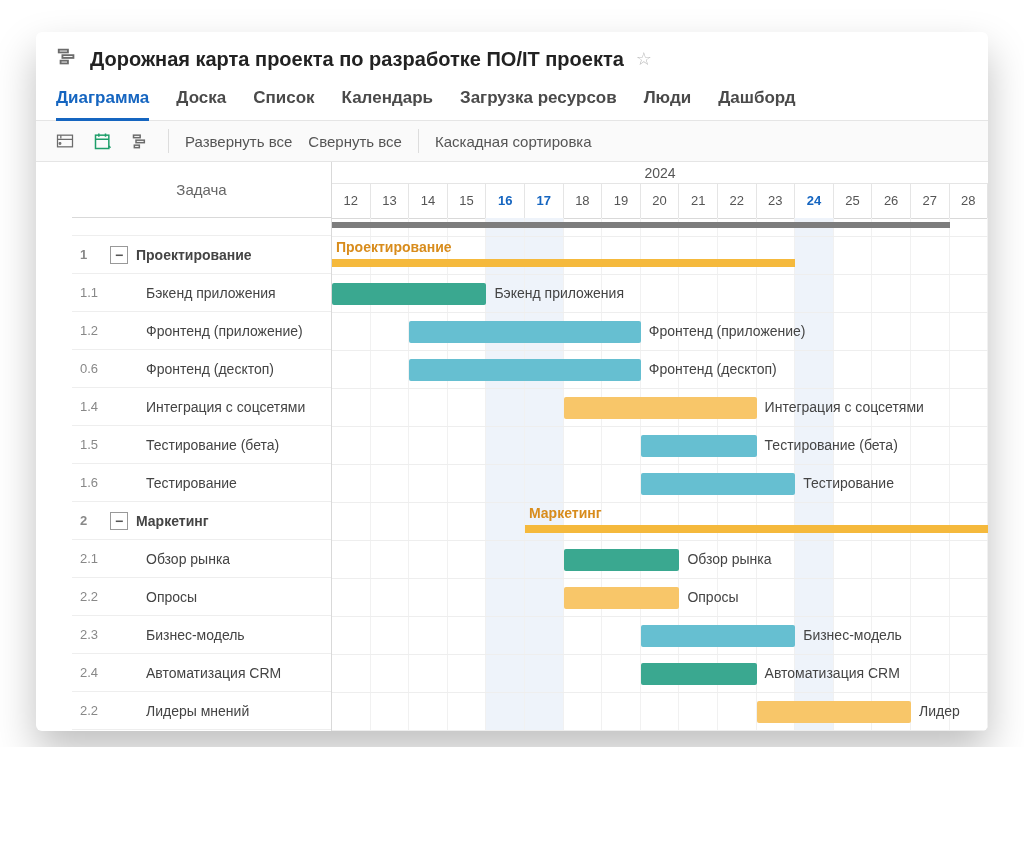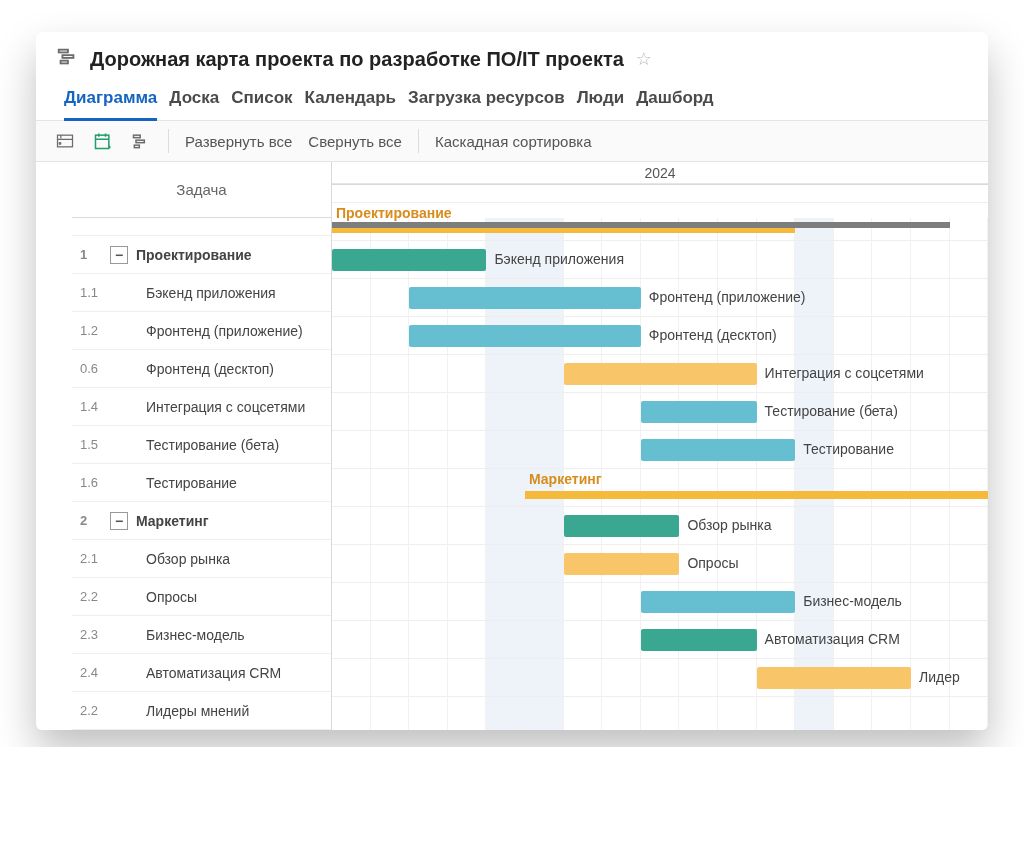--- a/index.html
+++ b/index.html
@@ -11,21 +11,21 @@
     overflow: hidden; width: 952px;
   }
 
   
   .header { display: flex; align-items: center; padding: 14px 20px 10px 20px; gap: 12px; }
   .header .title { font-size: 20px; font-weight: 700; color: #222; }
   .header .star { color: #bbb; font-size: 18px; }
   .gantt-icon { color: #6b6b6b; }
 
   
-  .tabs { display: flex; gap: 12px; padding: 0 28px; border-bottom: 1px solid #e5e5e5; font-size: 17px; color: #4a4a4a; }
+  .tabs { display: flex; gap: 27px; padding: 0 20px; border-bottom: 1px solid #e5e5e5; font-size: 17px; color: #4a4a4a; }
   .tab { padding: 6px 0 10px 0; cursor: pointer; font-weight: bold; }
   .tab.active { color: #1565c0; font-weight: 600; border-bottom: 3px solid #1565c0; margin-bottom: -1px; }
 
   
   .toolbar { display: flex; align-items: center; gap: 16px; padding: 8px 18px; border-bottom: 1px solid #e5e5e5; background: #fafafa; color: #555; font-size: 15px; }
   .tb-ic { width: 22px; height: 22px; display: inline-flex; align-items: center; justify-content: center; color: #6b6b6b; }
   .tb-ic.green { color: #1e9e6a; }
   .tb-sep { width: 1px; height: 24px; background: #ddd; }
 
   
@@ -204,20 +204,39 @@
             </div>
             <div class="left-row child">
               <span class="num">2.2</span>
               <span class="label">Лидеры мнений</span>
             </div>
           </div>
       </div>
       <div class="right">
         <div class="rh">
           <div class="rh-year">2024</div>
+          <div class="rh-days" id="rh-days">
+              <div class="rh-day">12</div>
+              <div class="rh-day">13</div>
+              <div class="rh-day">14</div>
+              <div class="rh-day">15</div>
+              <div class="rh-day hl">16</div>
+              <div class="rh-day hl">17</div>
+              <div class="rh-day">18</div>
+              <div class="rh-day">19</div>
+              <div class="rh-day">20</div>
+              <div class="rh-day">21</div>
+              <div class="rh-day">22</div>
+              <div class="rh-day">23</div>
+              <div class="rh-day hl">24</div>
+              <div class="rh-day">25</div>
+              <div class="rh-day">26</div>
+              <div class="rh-day">27</div>
+              <div class="rh-day">28</div>
+            </div>
         </div>
         <div class="cols-bg" id="cols-bg">
             <div class="col"></div>
             <div class="col"></div>
             <div class="col"></div>
             <div class="col"></div>
             <div class="col hl"></div>
             <div class="col hl"></div>
             <div class="col"></div>
             <div class="col"></div>

